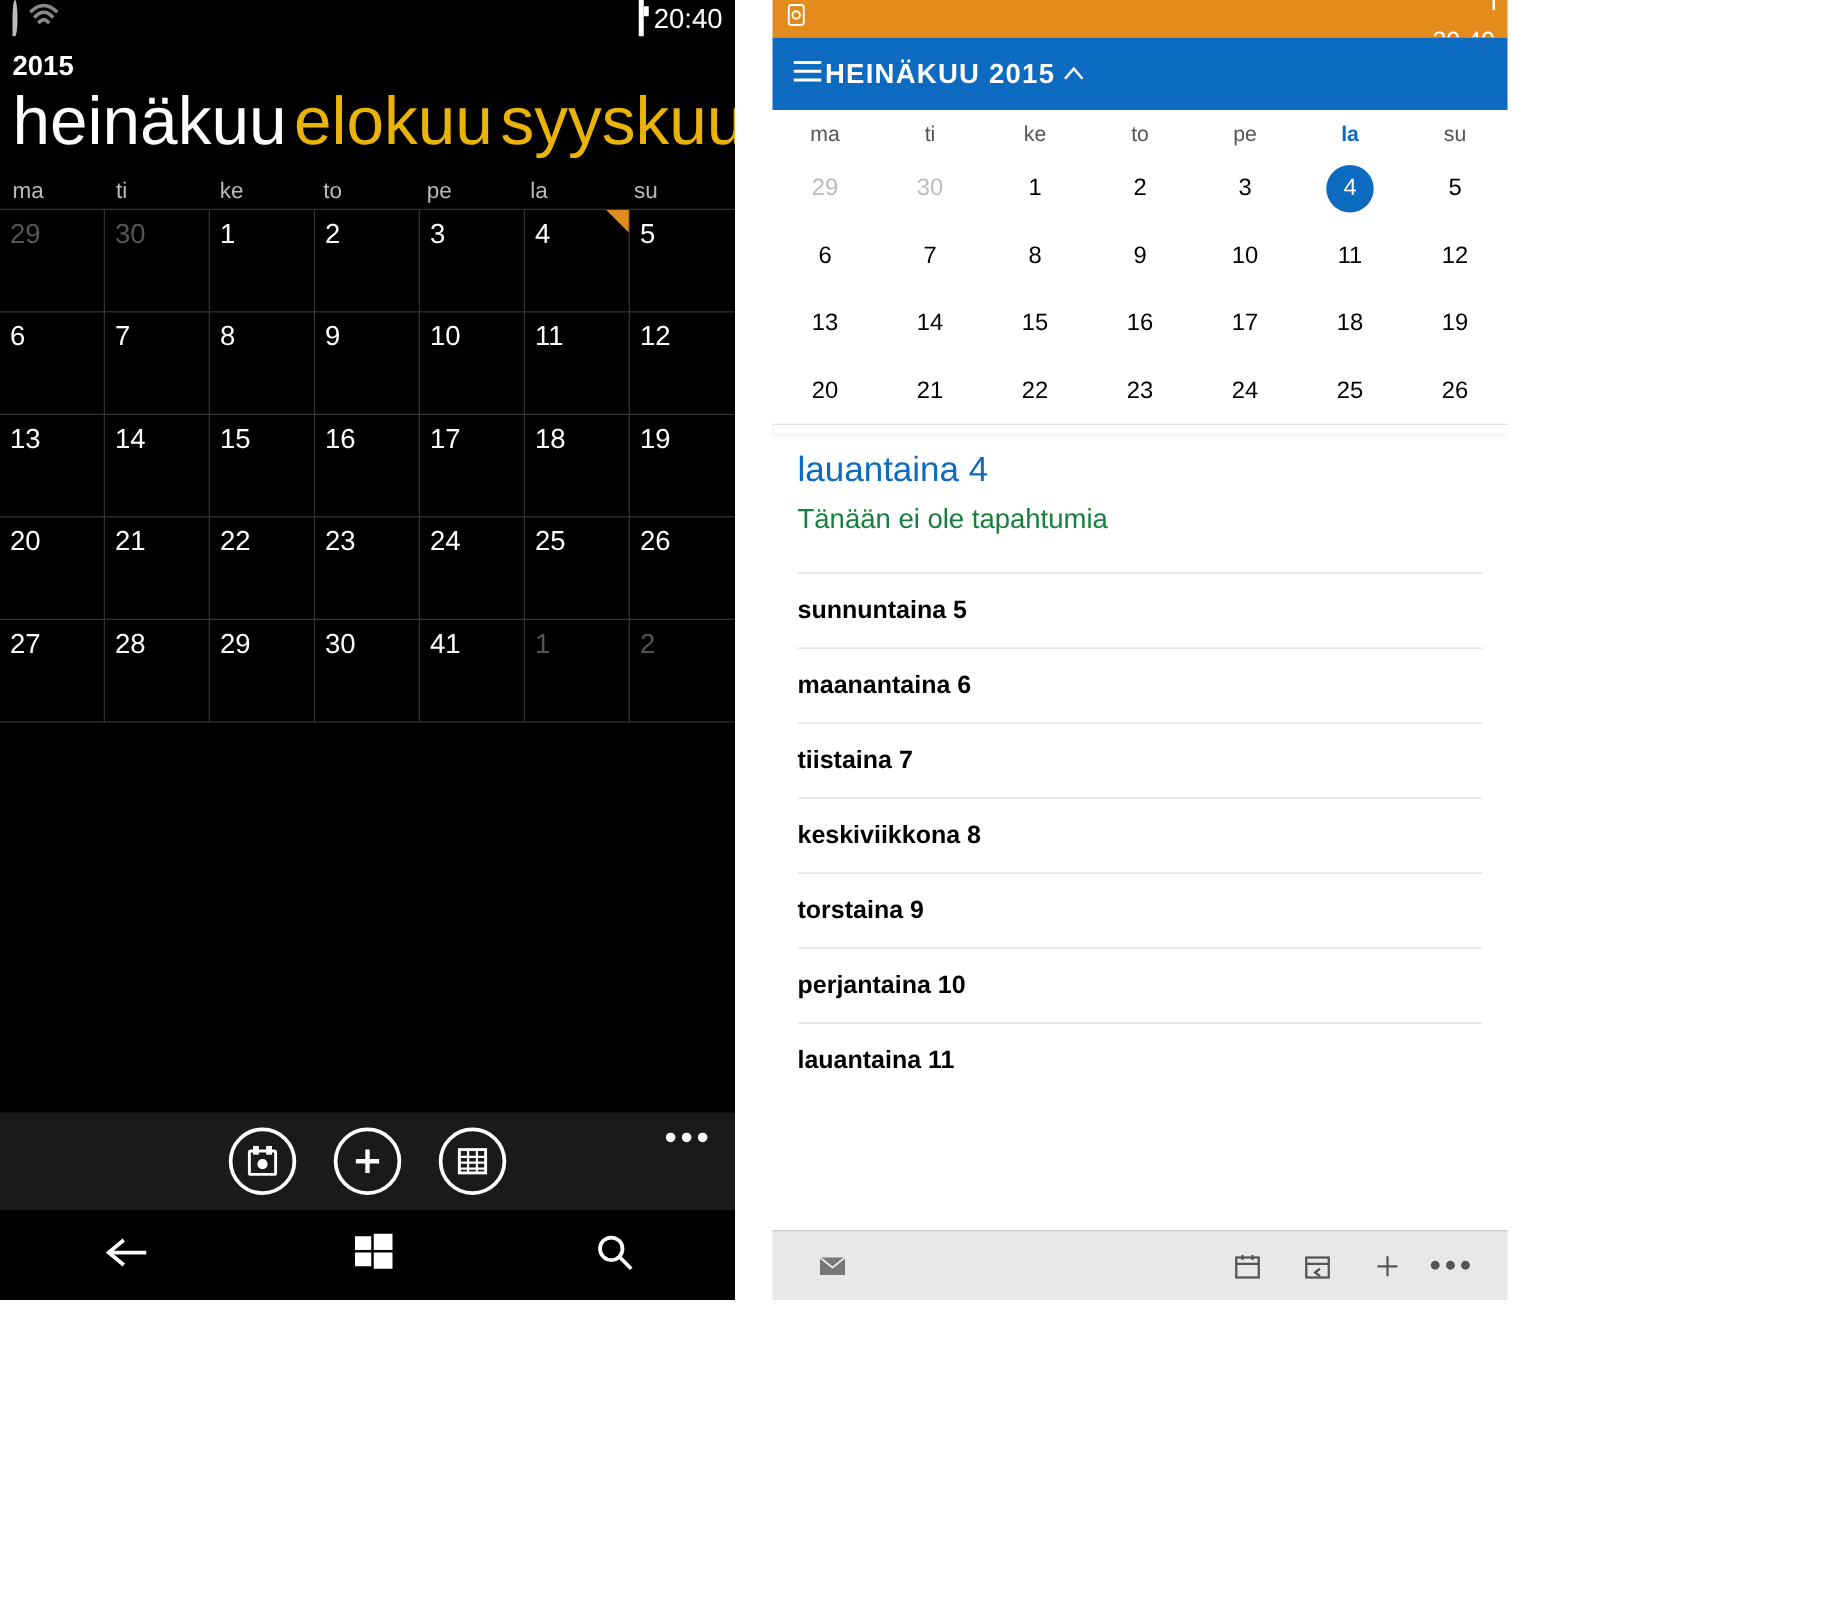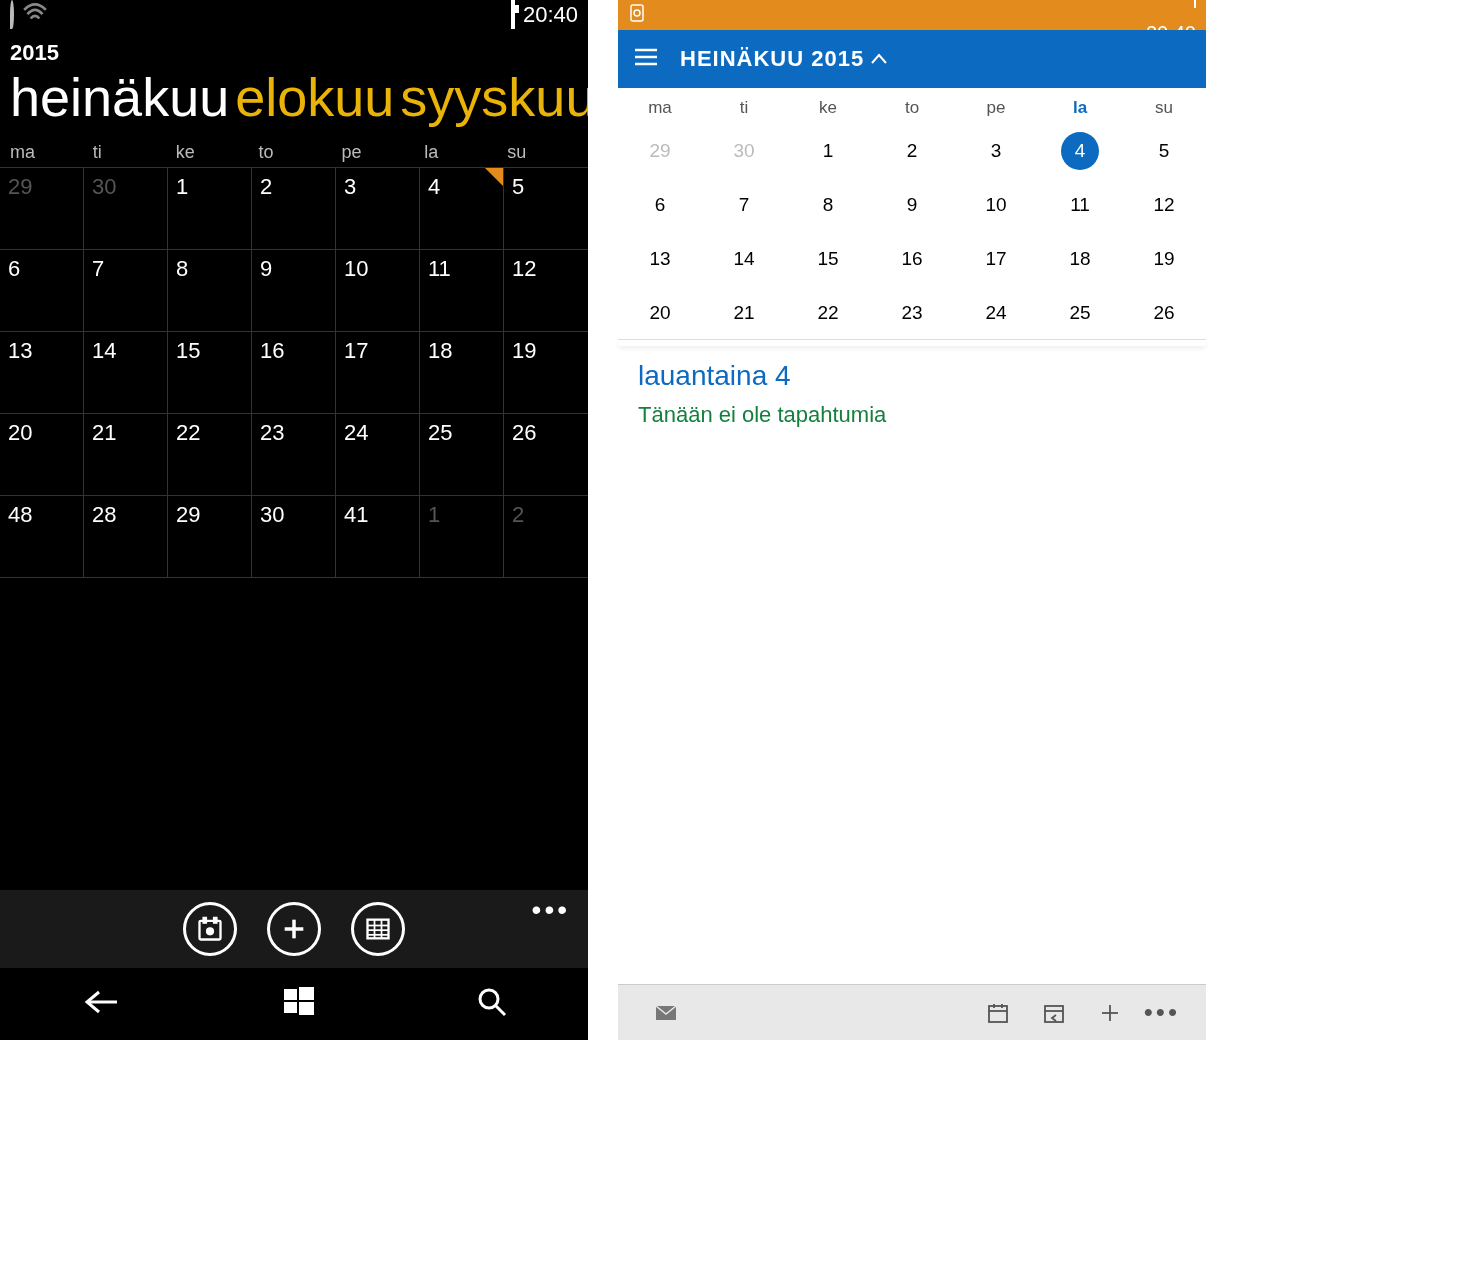--- a/index.html
+++ b/index.html
@@ -31,21 +31,21 @@
 .icon-quiet { width: 22px; height: 22px; border: 2px solid #bbb; border-radius: 50% 50% 50% 0; transform: rotate(-45deg); }
 .icon-wifi svg { width: 26px; height: 22px; }
 .icon-battery { width: 34px; height: 18px; border: 2px solid #fff; position: relative; }
 .icon-battery::after { content:""; position:absolute; right:-6px; top:3px; width:4px; height:8px; background:#fff; }
 .icon-battery .fill { position:absolute; left:1px; top:1px; bottom:1px; width:85%; background:#fff; }
 
 
 .w10 { width: 588px; height: 1040px; background: #fff; color: #000; display: flex; flex-direction: column; margin-left: 30px; position: relative; }
 .w10-status { height: 30px; background: #e38b1c; color: #fff; display: flex; align-items: center; padding: 0 10px; font-size: 20px; }
 .w10-status-right { margin-left: auto; display: flex; gap: 14px; align-items: flex-end; flex-direction: column; }
-.w10-header { height: 58px; background: #0c6ac0; color: #fff; display: flex; align-items: center; padding: 0 14px; gap: 20px; }
+.w10-header { height: 58px; background: #0c6ac0; color: #fff; display: flex; align-items: center; padding: 0 14px; }
 .w10-hamburger svg { width: 28px; height: 28px; stroke: #fff; }
 .w10-title { font-size: 22px; font-weight: 600; letter-spacing: 1px; display: flex; align-items: center; gap: 6px; }
 .w10-dayrow { display: grid; grid-template-columns: repeat(7, 1fr); text-align: center; font-size: 17px; color: #555; padding: 10px 0 6px 0; }
 .w10-dayrow .highlight { color: #0c6ac0; font-weight: 600; }
 .w10-grid { display: grid; grid-template-columns: repeat(7, 1fr); text-align: center; }
 .w10-cell { height: 54px; display: flex; align-items: center; justify-content: center; font-size: 19px; }
 .w10-cell.dim { color: #bbb; }
 .w10-cell .today { width: 38px; height: 38px; background: #0c6ac0; color: #fff; border-radius: 50%; display: flex; align-items: center; justify-content: center; }
 .w10-divider { height: 6px; background: transparent; box-shadow: 0 -1px 0 #ddd, 0 3px 4px rgba(0,0,0,0.06); }
 .w10-agenda { flex: 1; overflow: hidden; padding: 14px 20px 0 20px; }
@@ -118,21 +118,21 @@
       <div class="wp8-cell">17</div>
       <div class="wp8-cell">18</div>
       <div class="wp8-cell">19</div>
       <div class="wp8-cell">20</div>
       <div class="wp8-cell">21</div>
       <div class="wp8-cell">22</div>
       <div class="wp8-cell">23</div>
       <div class="wp8-cell">24</div>
       <div class="wp8-cell">25</div>
       <div class="wp8-cell">26</div>
-      <div class="wp8-cell">48</div>
+      <div class="wp8-cell">27</div>
       <div class="wp8-cell">28</div>
       <div class="wp8-cell">29</div>
       <div class="wp8-cell">30</div>
       <div class="wp8-cell">41</div>
       <div class="wp8-cell dim">1</div>
       <div class="wp8-cell dim">2</div>
     </div>
 
   <div class="wp8-appbar">
     <div class="wp8-appbtn">
@@ -253,20 +253,29 @@
       <div class="w10-cell">22</div>
       <div class="w10-cell">23</div>
       <div class="w10-cell">24</div>
       <div class="w10-cell">25</div>
       <div class="w10-cell">26</div>
     </div>
   <div class="w10-divider"></div>
   <div class="w10-agenda">
     <div class="w10-today-label">lauantaina 4</div>
     <div class="w10-no-events">Tänään ei ole tapahtumia</div>
+    <div id="w10-agenda-days">
+        <div class="w10-day-item">sunnuntaina 5</div>
+        <div class="w10-day-item">maanantaina 6</div>
+        <div class="w10-day-item">tiistaina 7</div>
+        <div class="w10-day-item">keskiviikkona 8</div>
+        <div class="w10-day-item">torstaina 9</div>
+        <div class="w10-day-item">perjantaina 10</div>
+        <div class="w10-day-item">lauantaina 11</div>
+      </div>
   </div>
   <div class="w10-appbar">
     <div class="w10-appbtn">
       <svg viewBox="0 0 24 24">
           <rect x="2" y="5" width="20" height="14" fill="#777" stroke="none"></rect>
           <polyline points="2,5 12,13 22,5" fill="none" stroke="#e8e8e8" stroke-width="1.5"></polyline>
         </svg>
     </div>
     <div class="spacer"></div>
     <div class="w10-appbtn">

